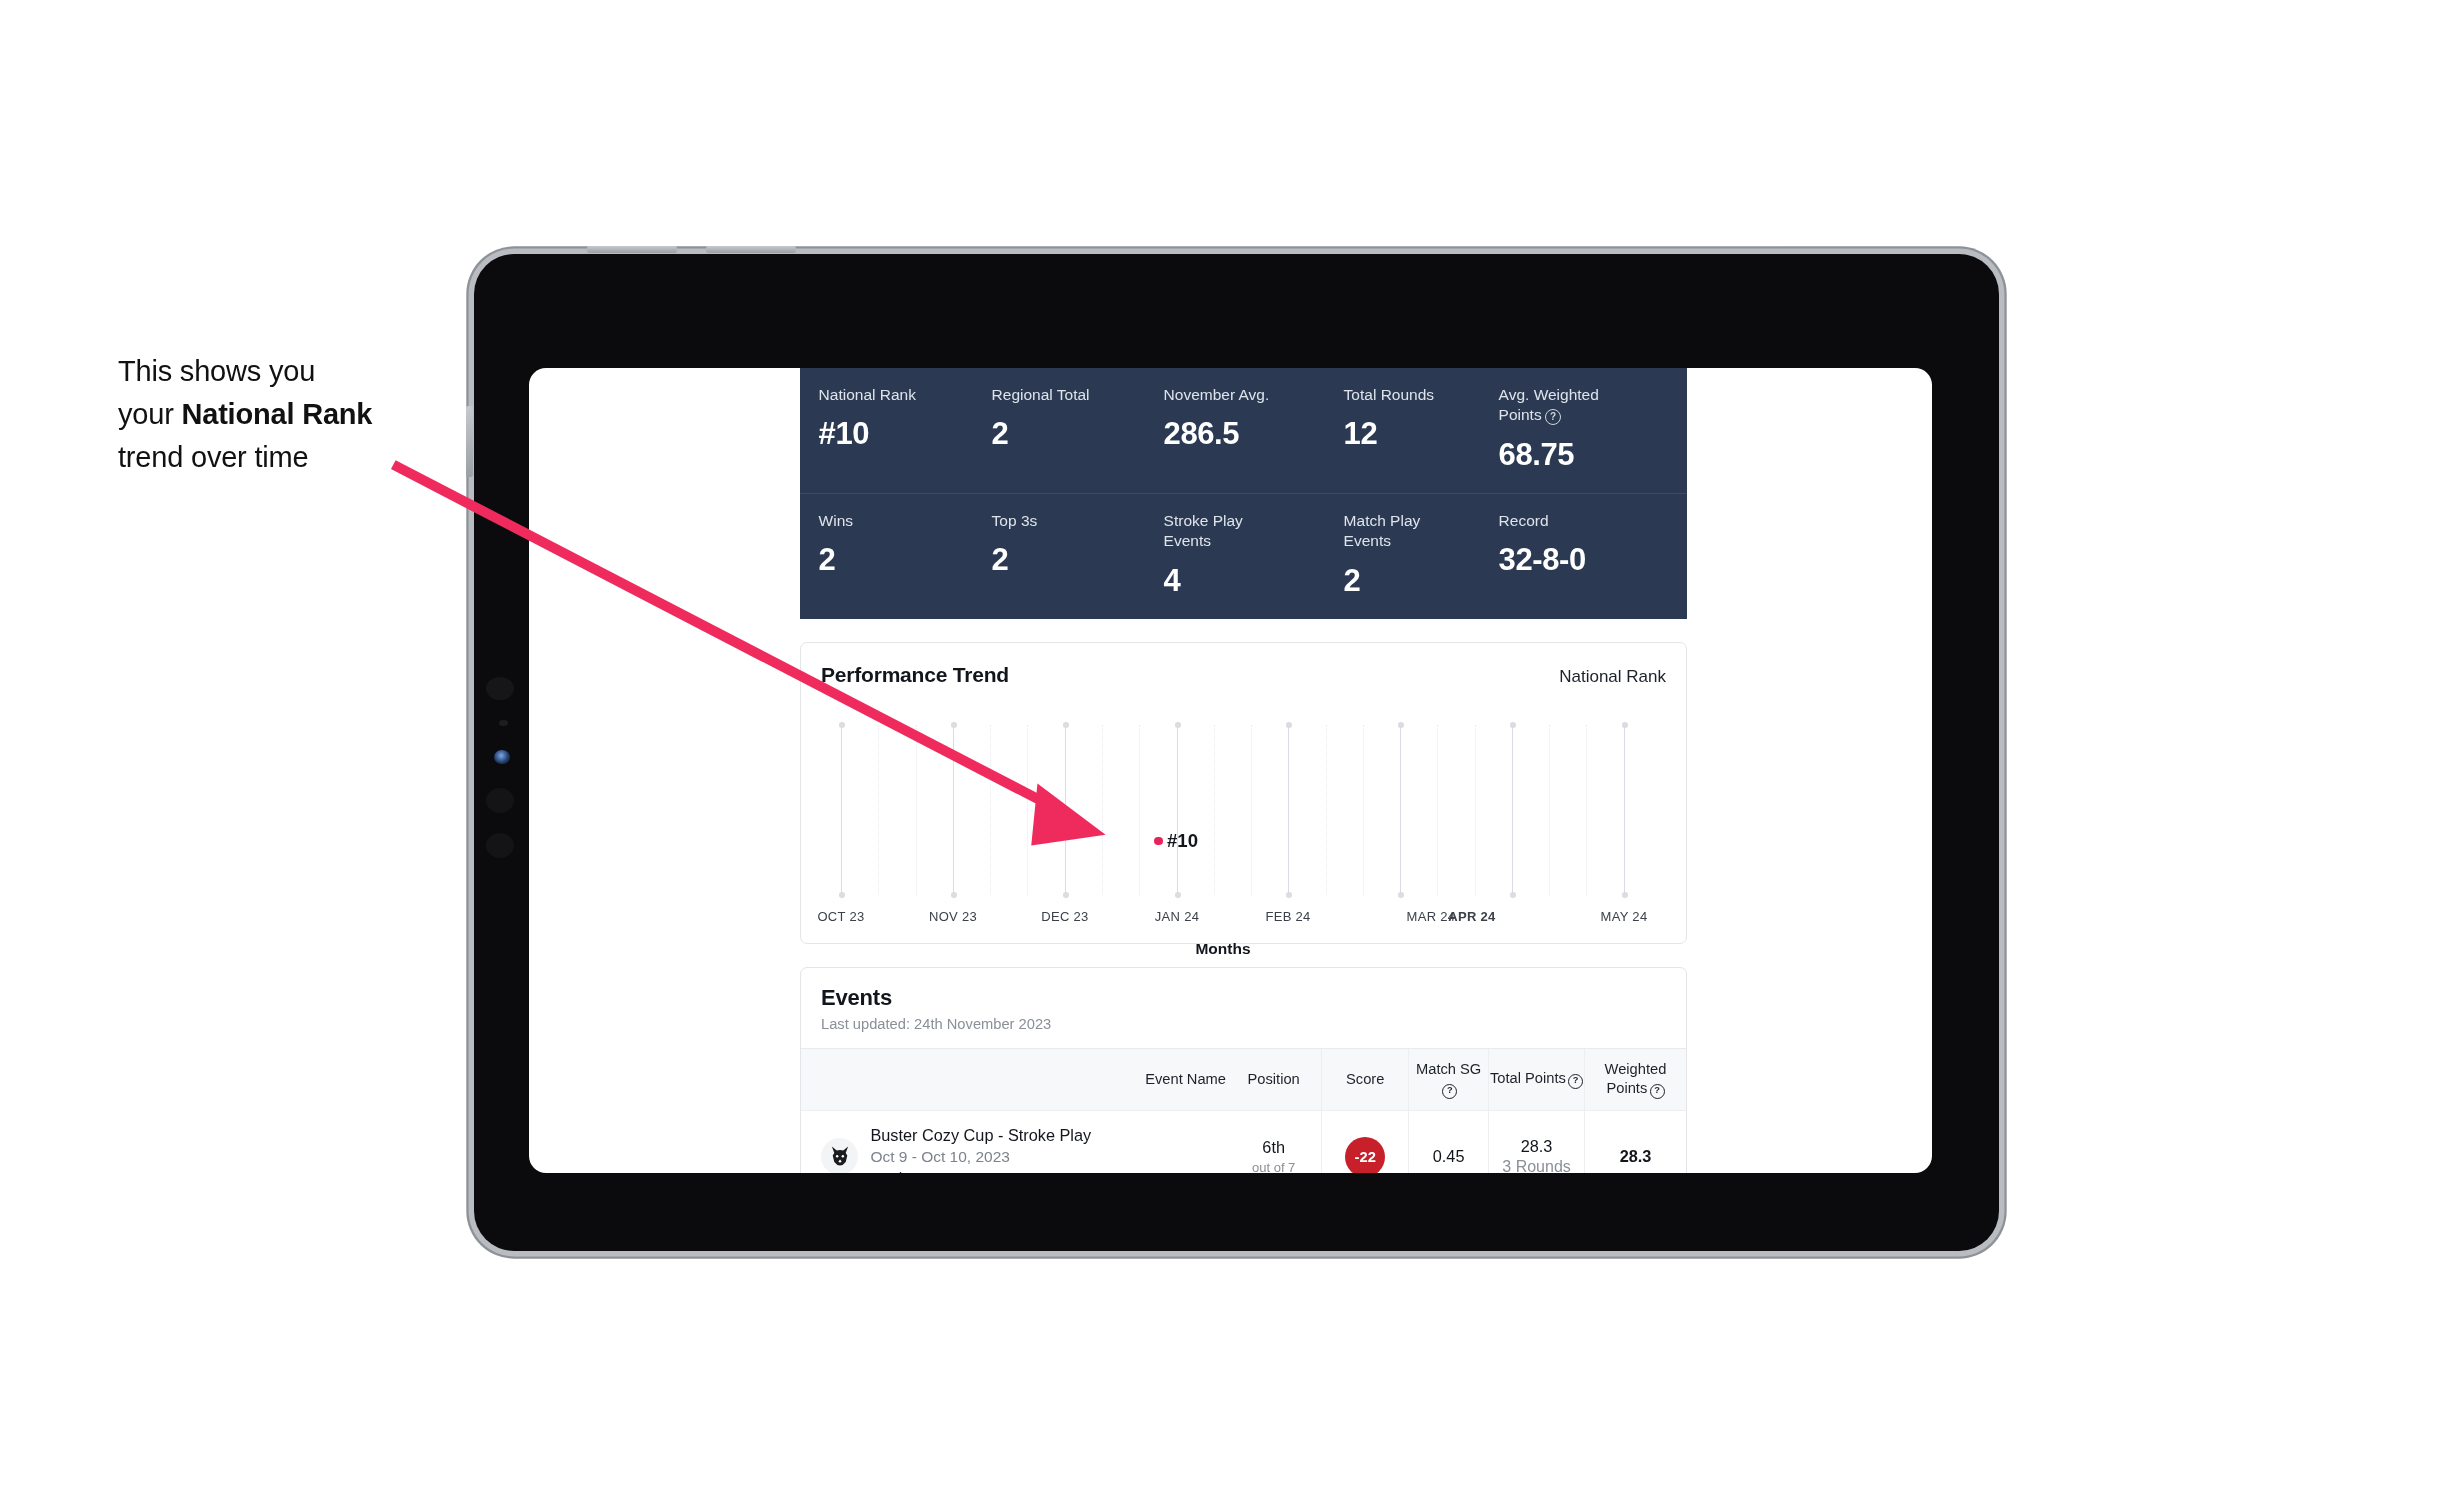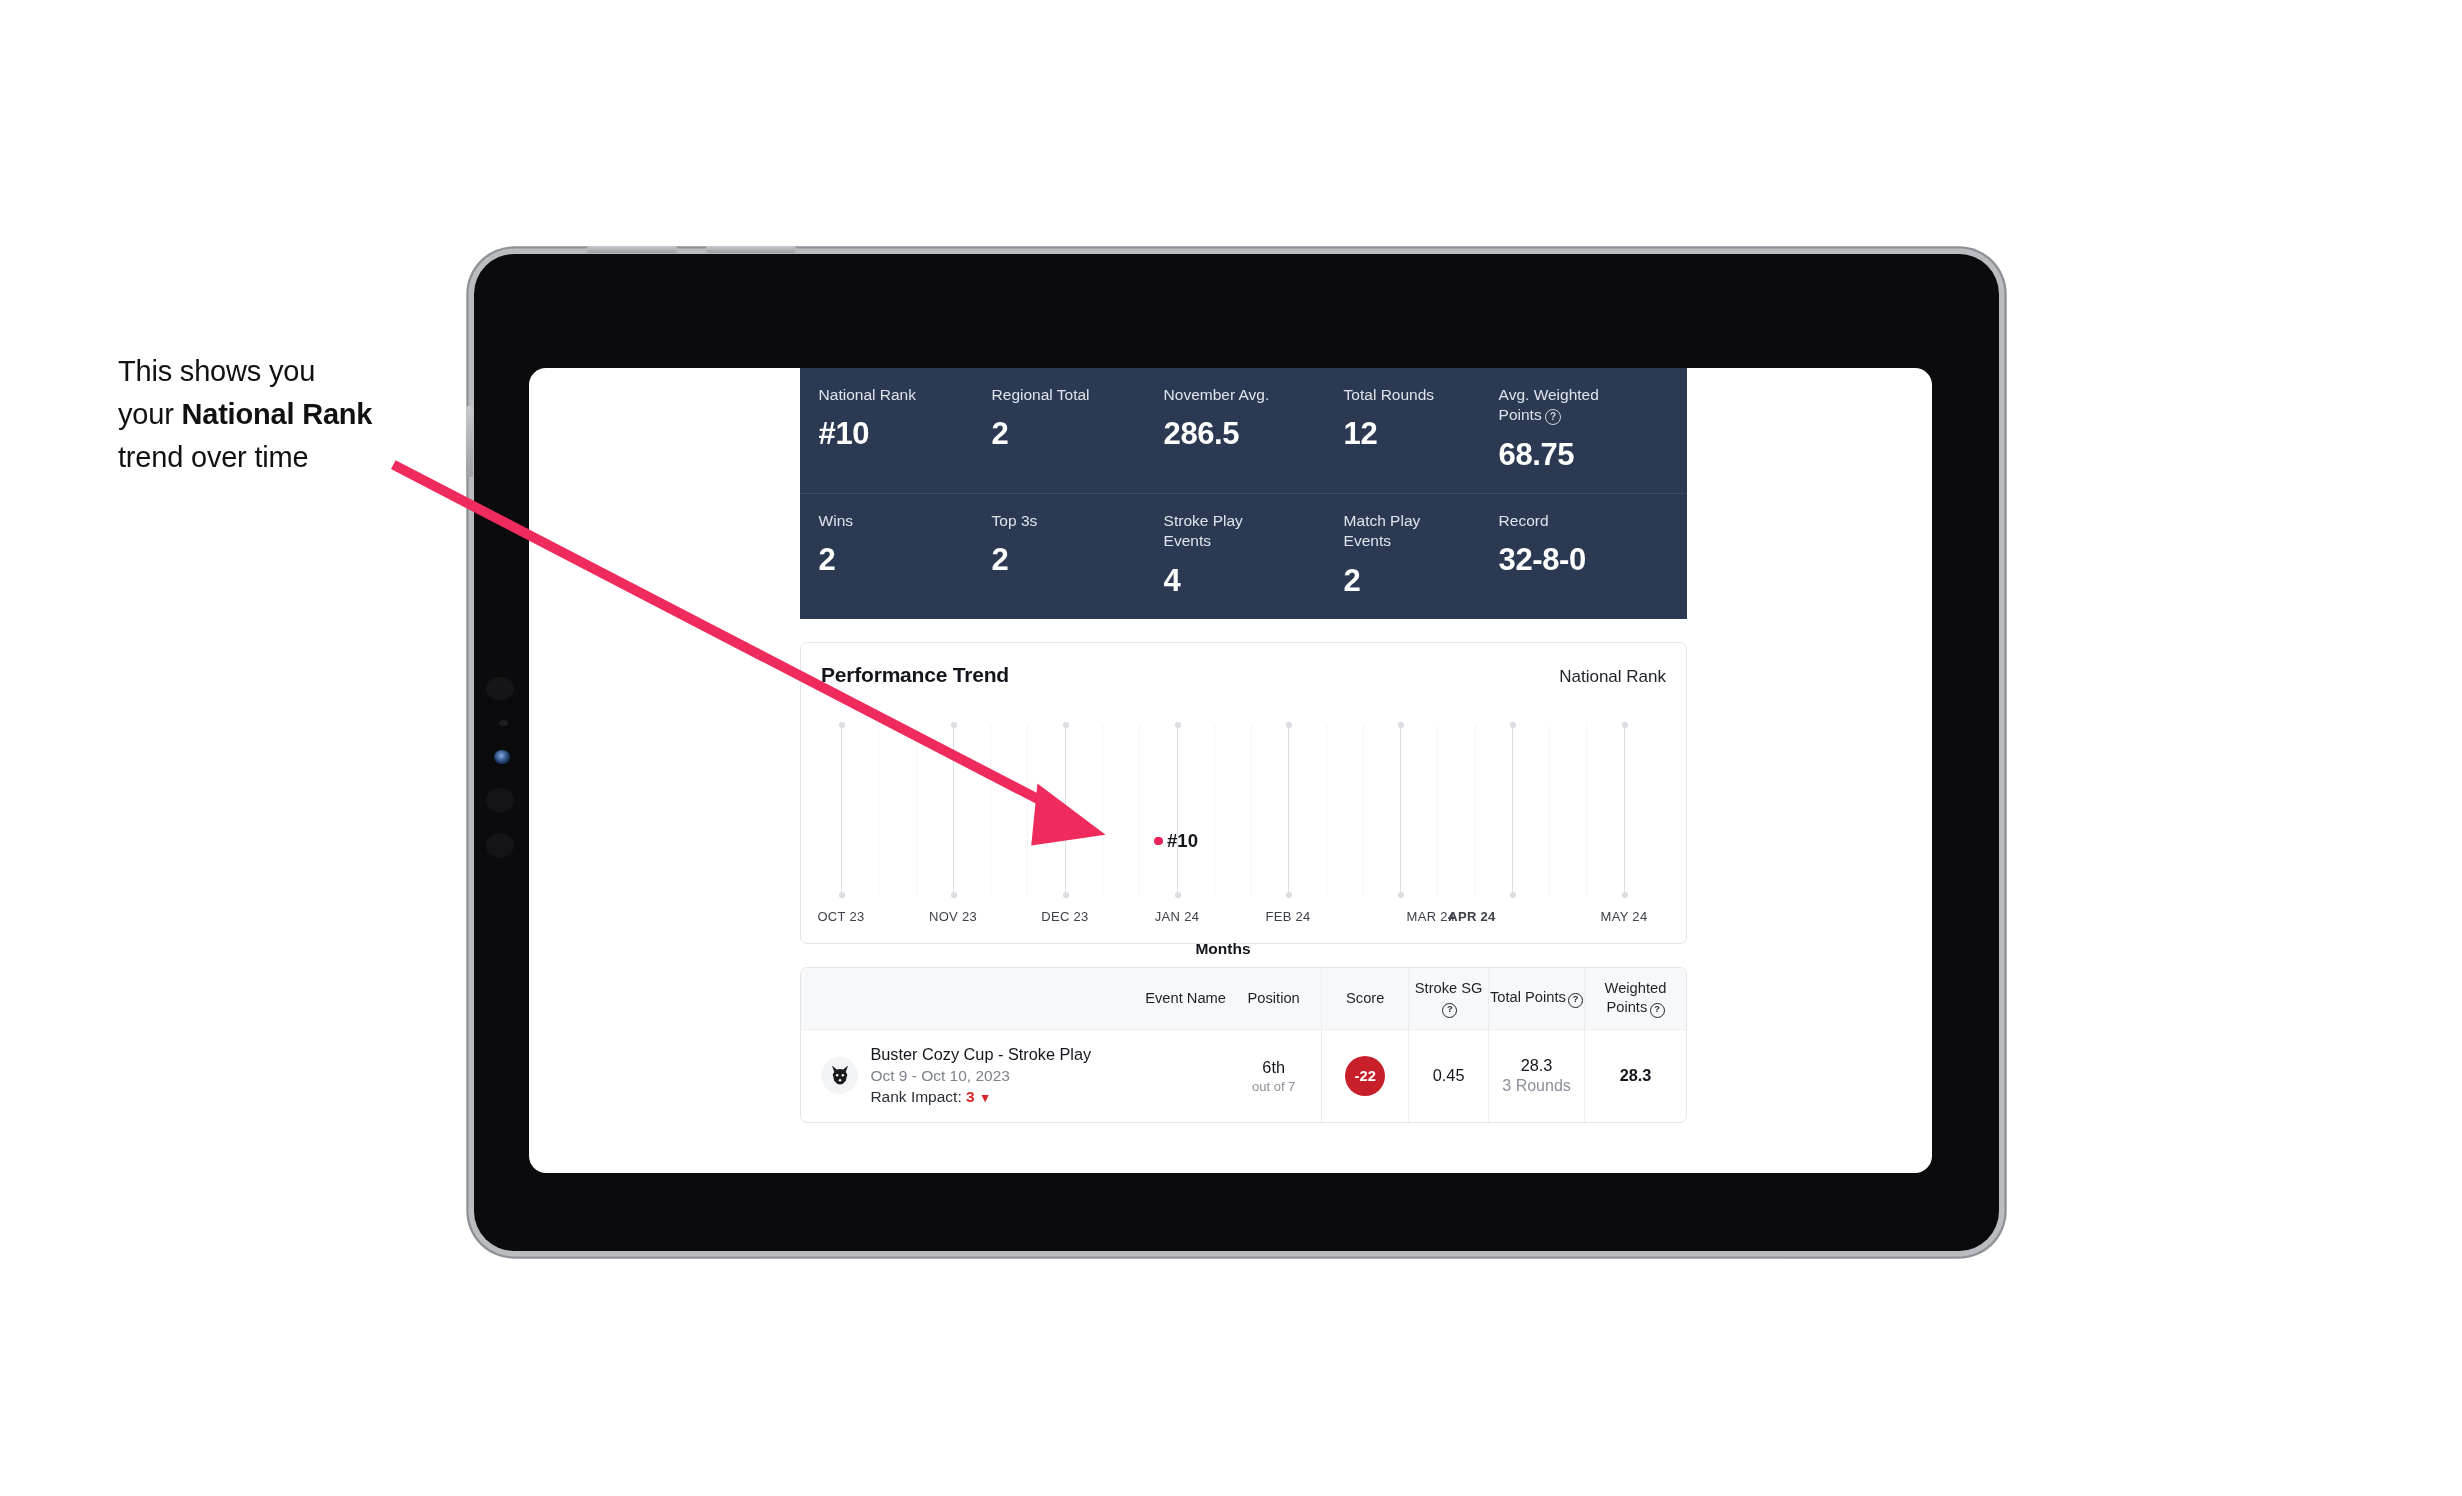--- a/index.html
+++ b/index.html
@@ -256,36 +256,40 @@
           <div class="xtick" style="left: 152px;">NOV 23</div>
           <div class="xtick" style="left: 264px;">DEC 23</div>
           <div class="xtick" style="left: 376px;">JAN 24</div>
           <div class="xtick" style="left: 487px;">FEB 24</div>
           <div class="xtick" style="left: 614px; margin-left: 16px;">MAR 24</div>
           <div class="xtick" style="left: 671px; font-weight: bold;">APR 24</div>
           <div class="xtick" style="left: 823px;">MAY 24</div>
         </div>
 
       <div class="card" id="events-card">
+        <div id="events-head">
+          <div id="events-title">Events</div>
+          <div id="events-sub">Last updated: 24th November 2023</div>
+        </div>
 
         <table>
           <colgroup>
             <col style="width:377px">
               <col style="width:85px">
               <col style="width:77px">
             <col style="width:71px">
               <col style="width:85px">
               <col style="width:90px">
           </colgroup>
           <thead>
             <tr>
               <th class="evname">Event Name</th>
               <th>Position</th>
               <th>Score</th>
-              <th><span>Stroke SG</span><span class="qmark-d">?</span></th>
+              <th><span>Match SG</span><span class="qmark-d">?</span></th>
               <th><span>Total Points</span><span class="qmark-d">?</span></th>
               <th><span>Weighted Points</span><span class="qmark-d">?</span></th>
             </tr>
           </thead>
           <tbody>
             <tr>
               <td class="evname">
                 <div class="ev-wrap">
                   <div id="ev-logo">
                     <svg width="26" height="26" viewBox="0 0 32 32" aria-hidden="true">

